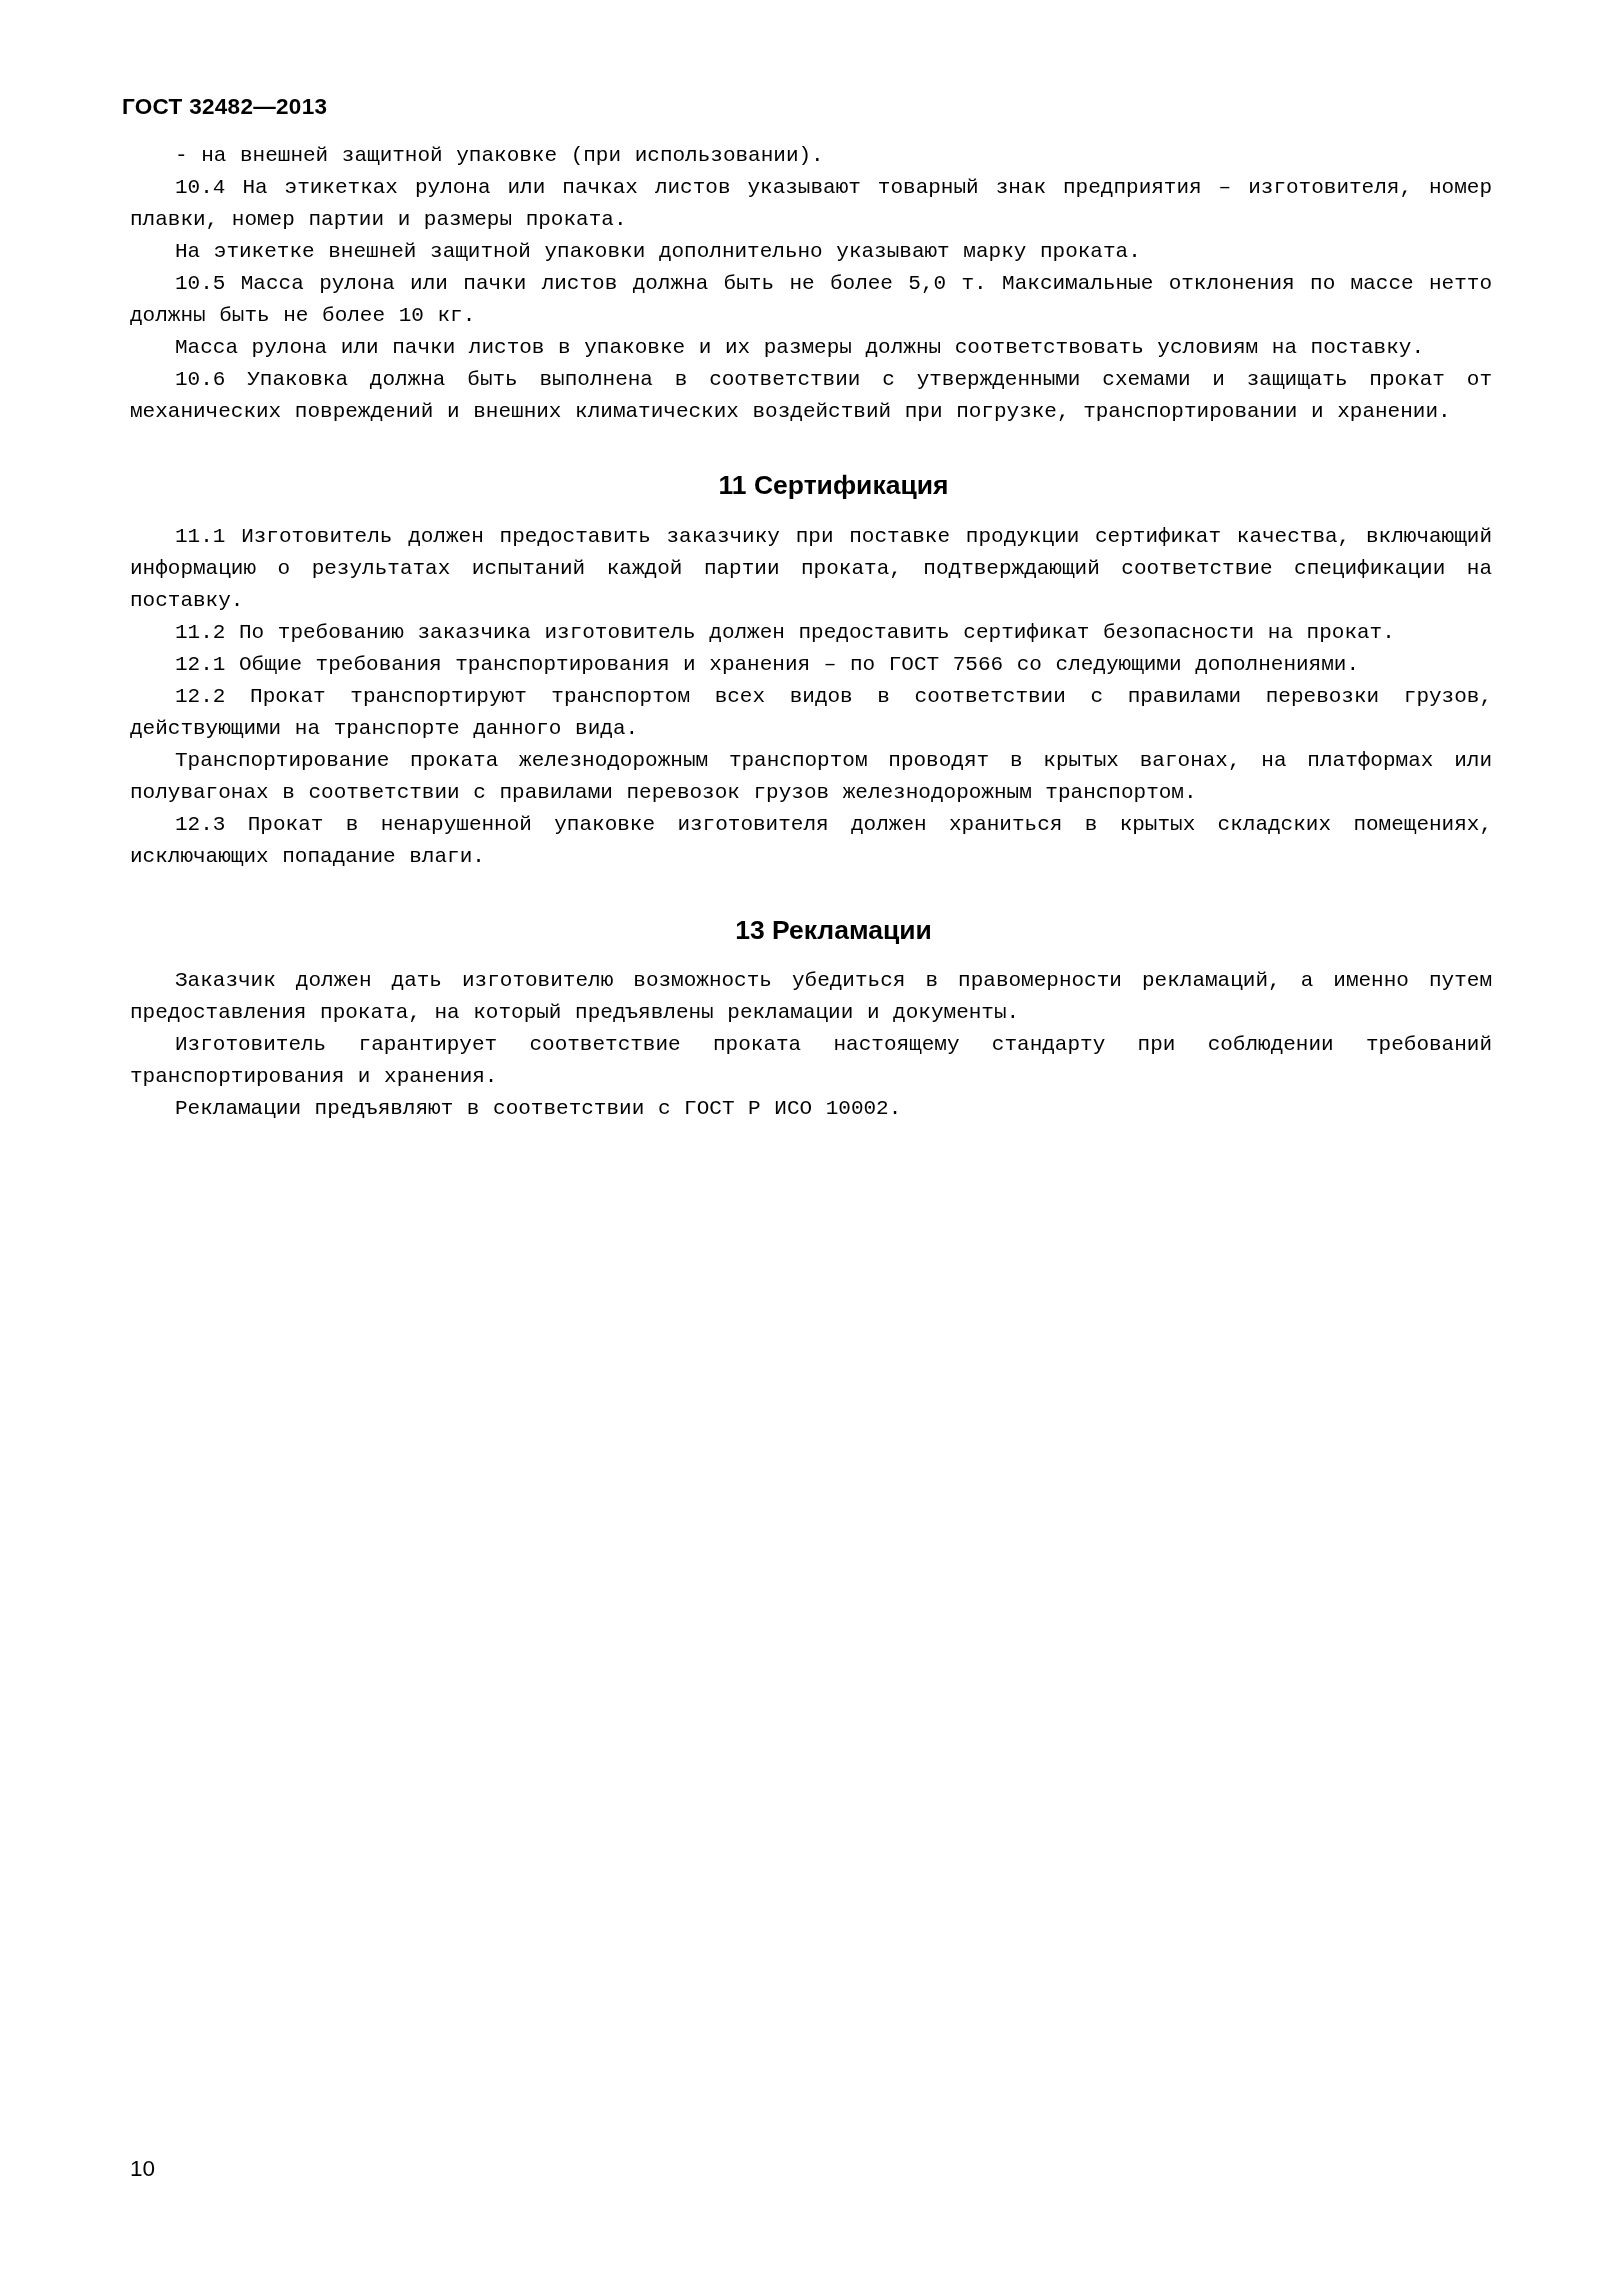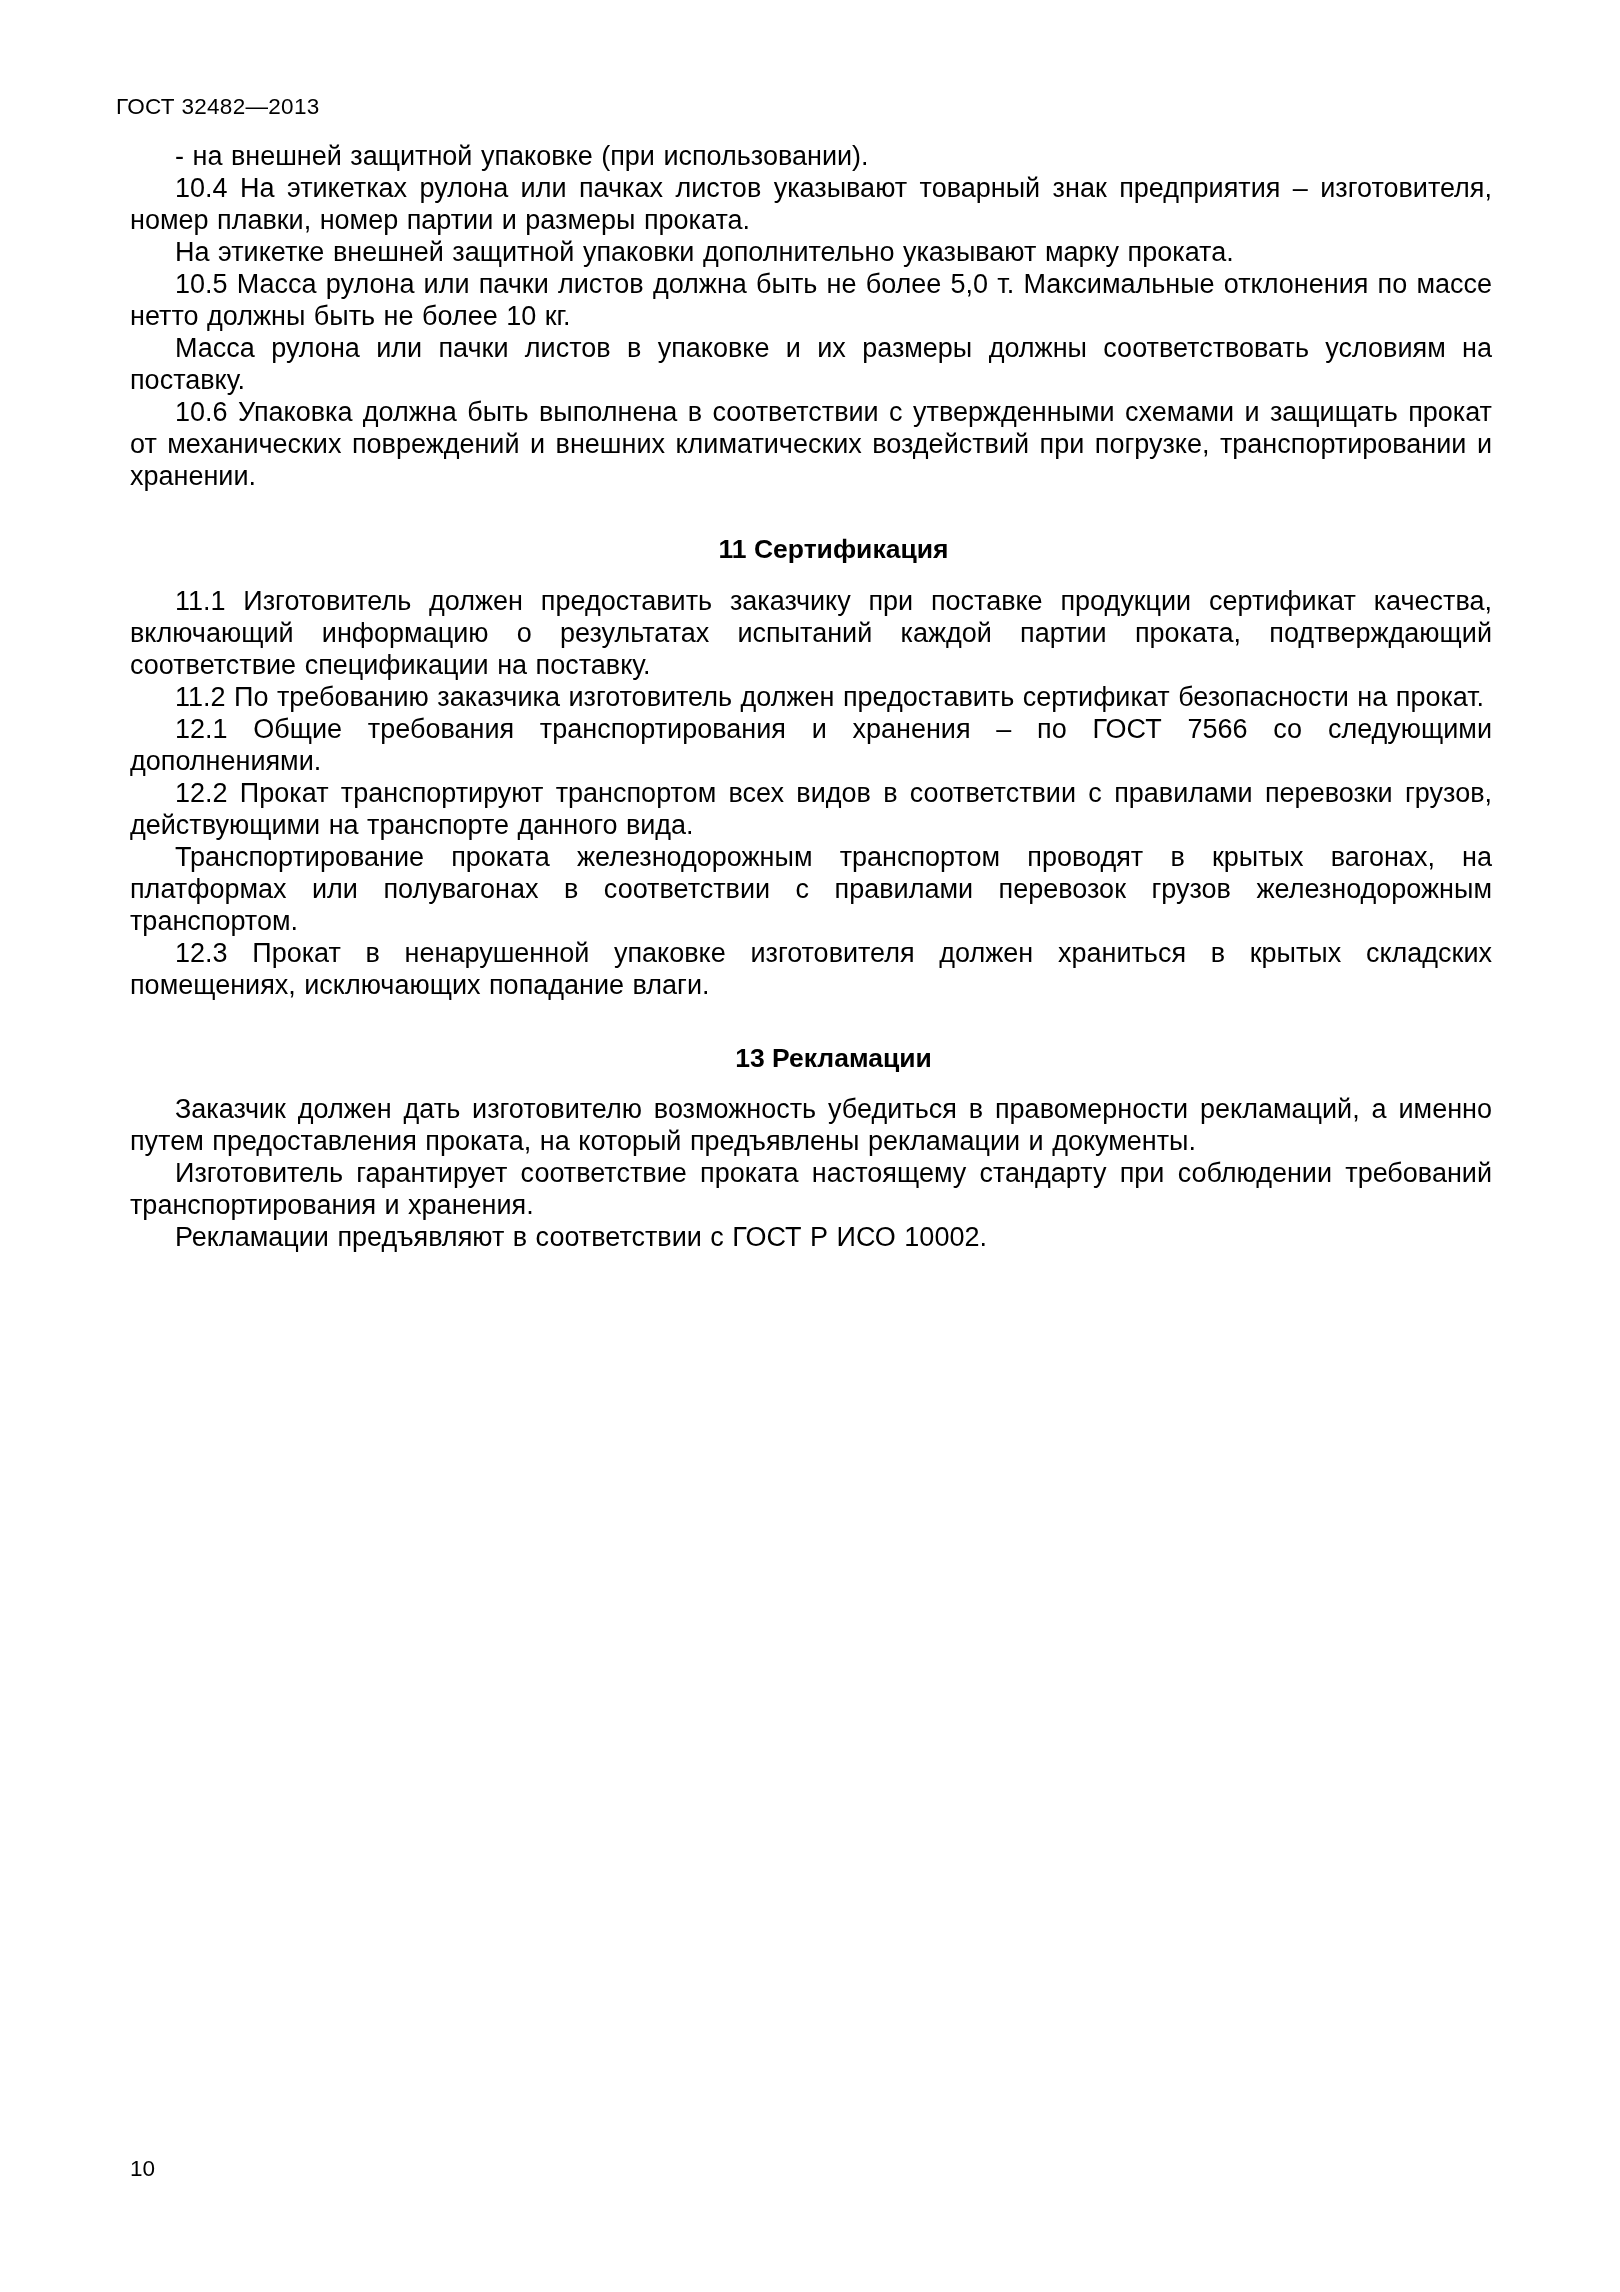--- a/index.html
+++ b/index.html
@@ -9,38 +9,39 @@
     width: 1620px;
     height: 2293px;
     margin: 0 auto;
     background: #ffffff;
     color: #000000;
     font-family: "Liberation Sans", sans-serif;
     overflow: hidden;
   }
   .doc-header {
     position: absolute;
-    left: 116px;
+    left: 122px;
     top: 94px;
     font-size: 22.5px;
-    font-weight: normal;
+    font-weight: bold;
     letter-spacing: 0.3px;
   }
   .doc-body {
     position: absolute;
     left: 130px;
     top: 140px;
     width: 1362px;
   }
   .para {
-    font-size: 27px;
+    font-size: 21px;
     line-height: 32px;
     text-align: justify;
     text-indent: 45px;
     word-spacing: 1px;
+    font-family: Liberation Mono, monospace;
   }
   .section-title {
     font-size: 26.5px;
     line-height: 35px;
     font-weight: bold;
     margin: 40px 0 17.6px 45px;
     text-align: center;
   }
   .page-number {
     position: absolute;

